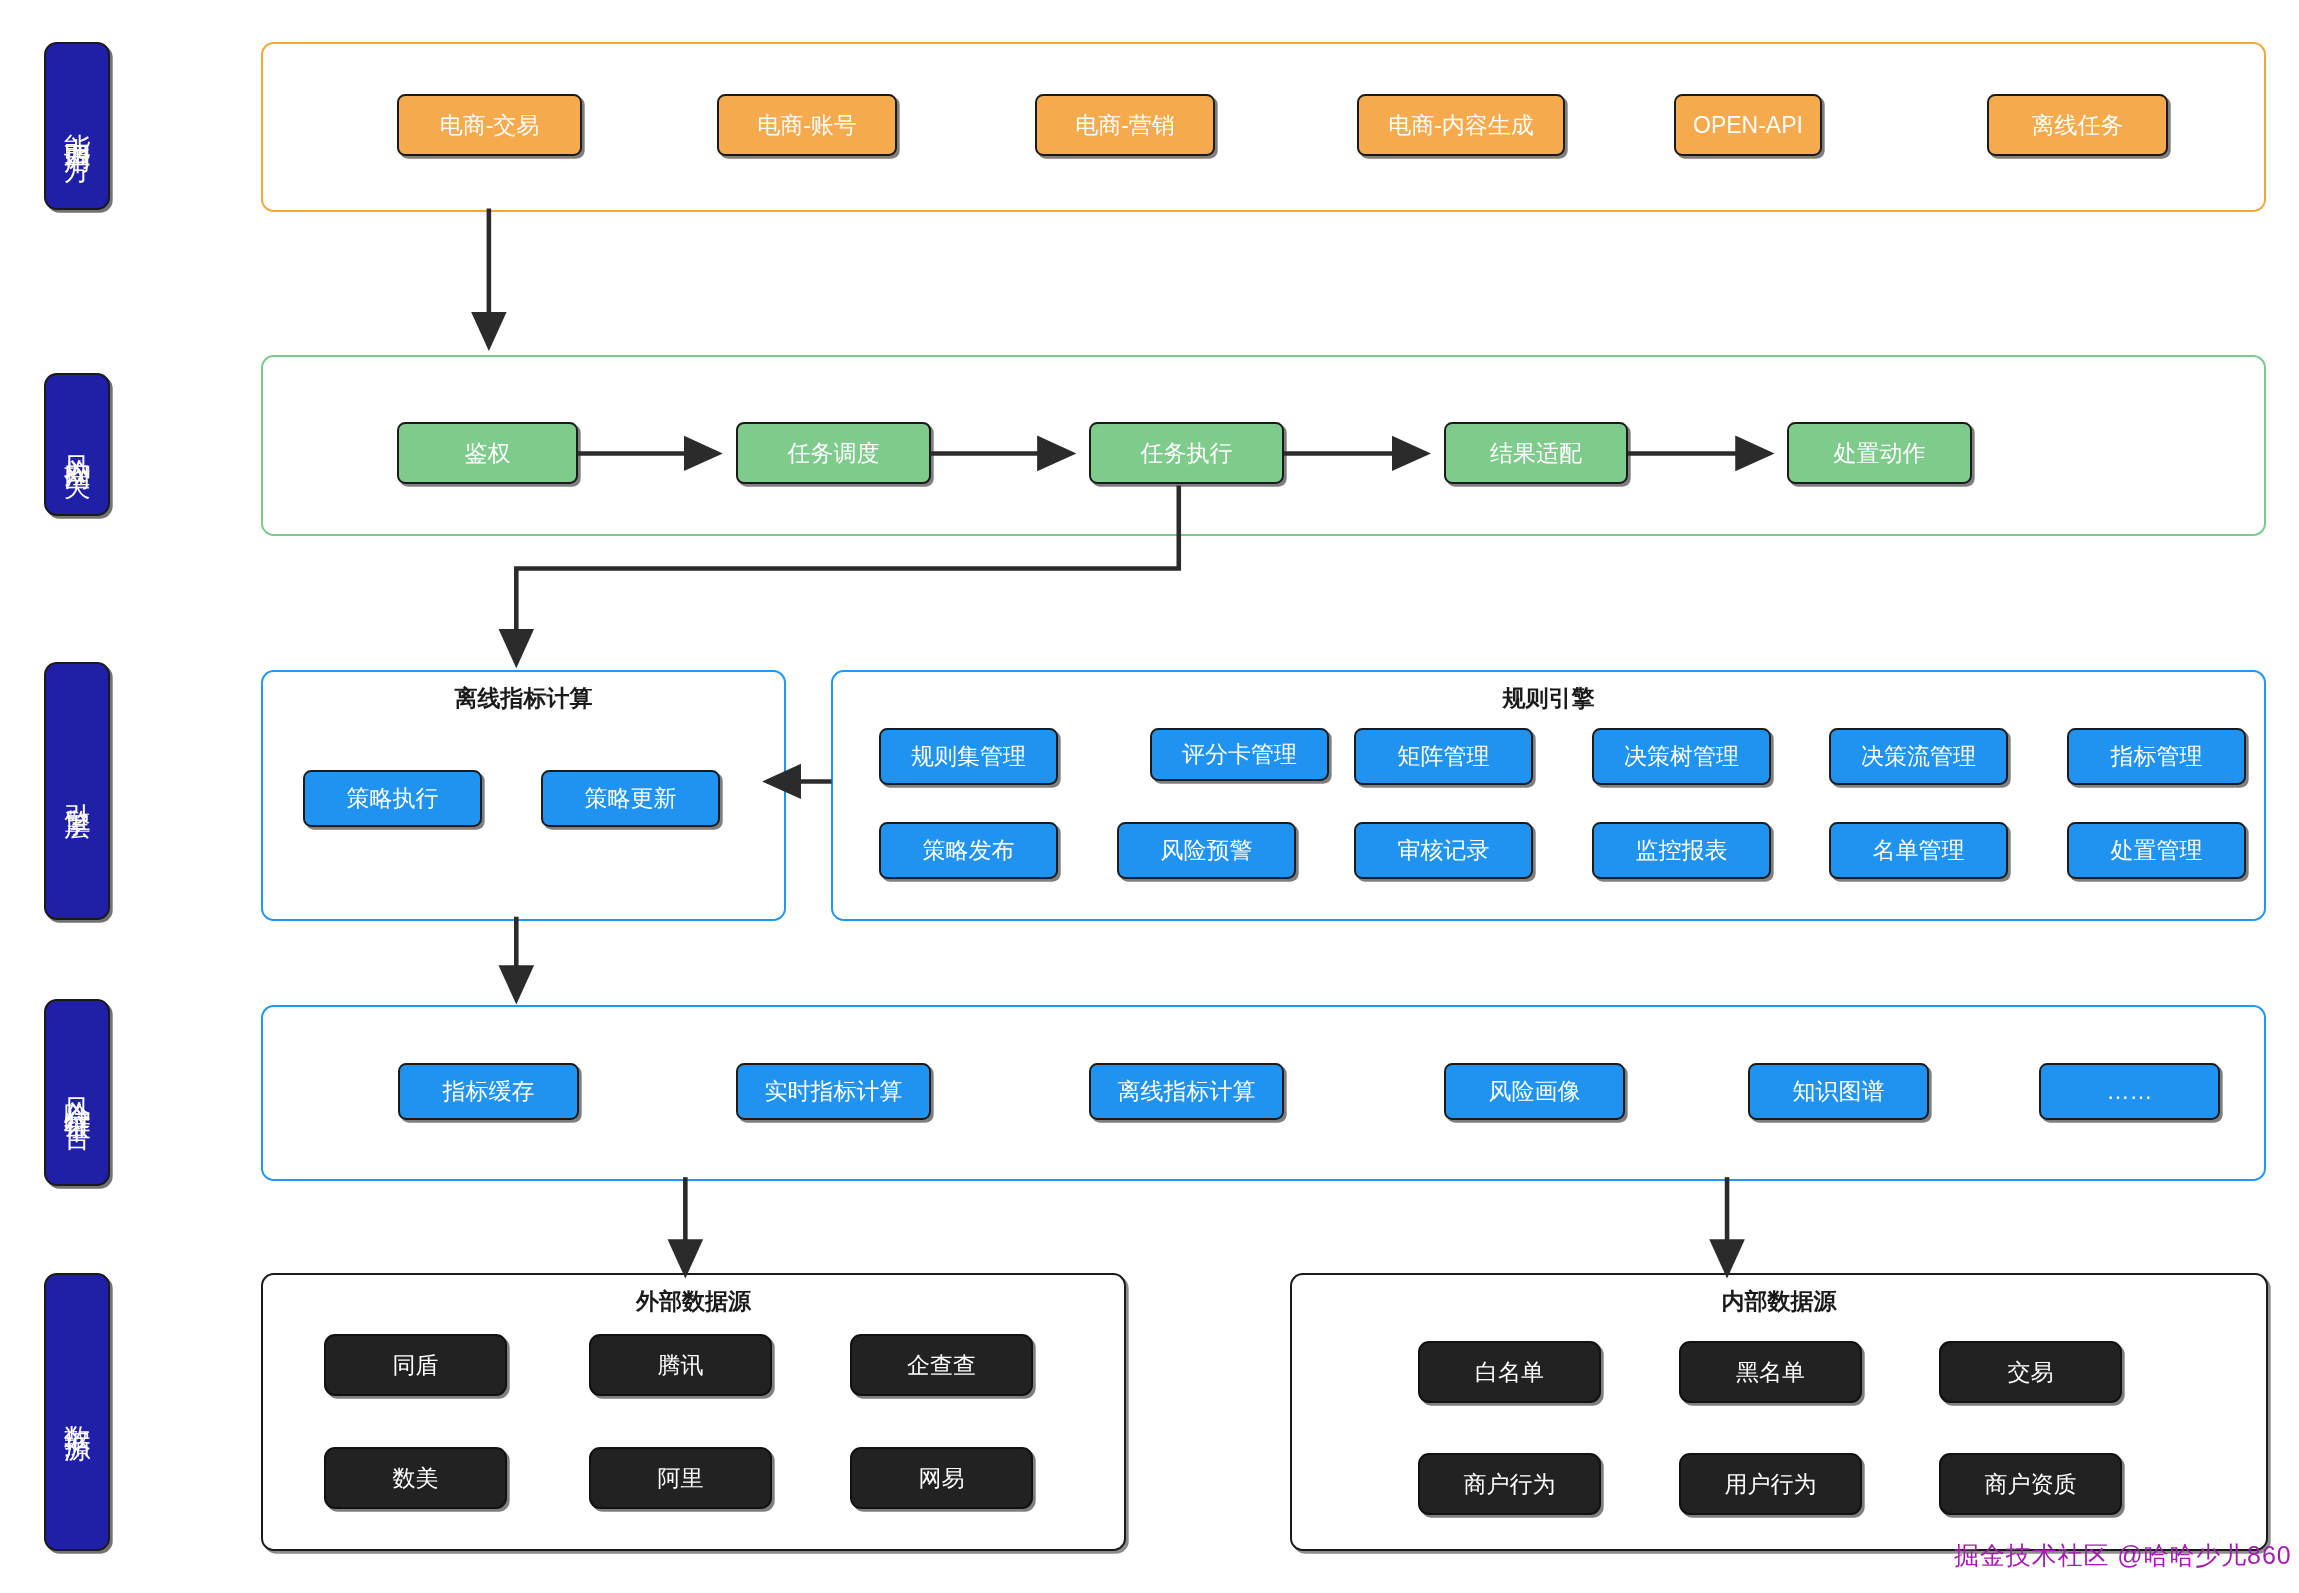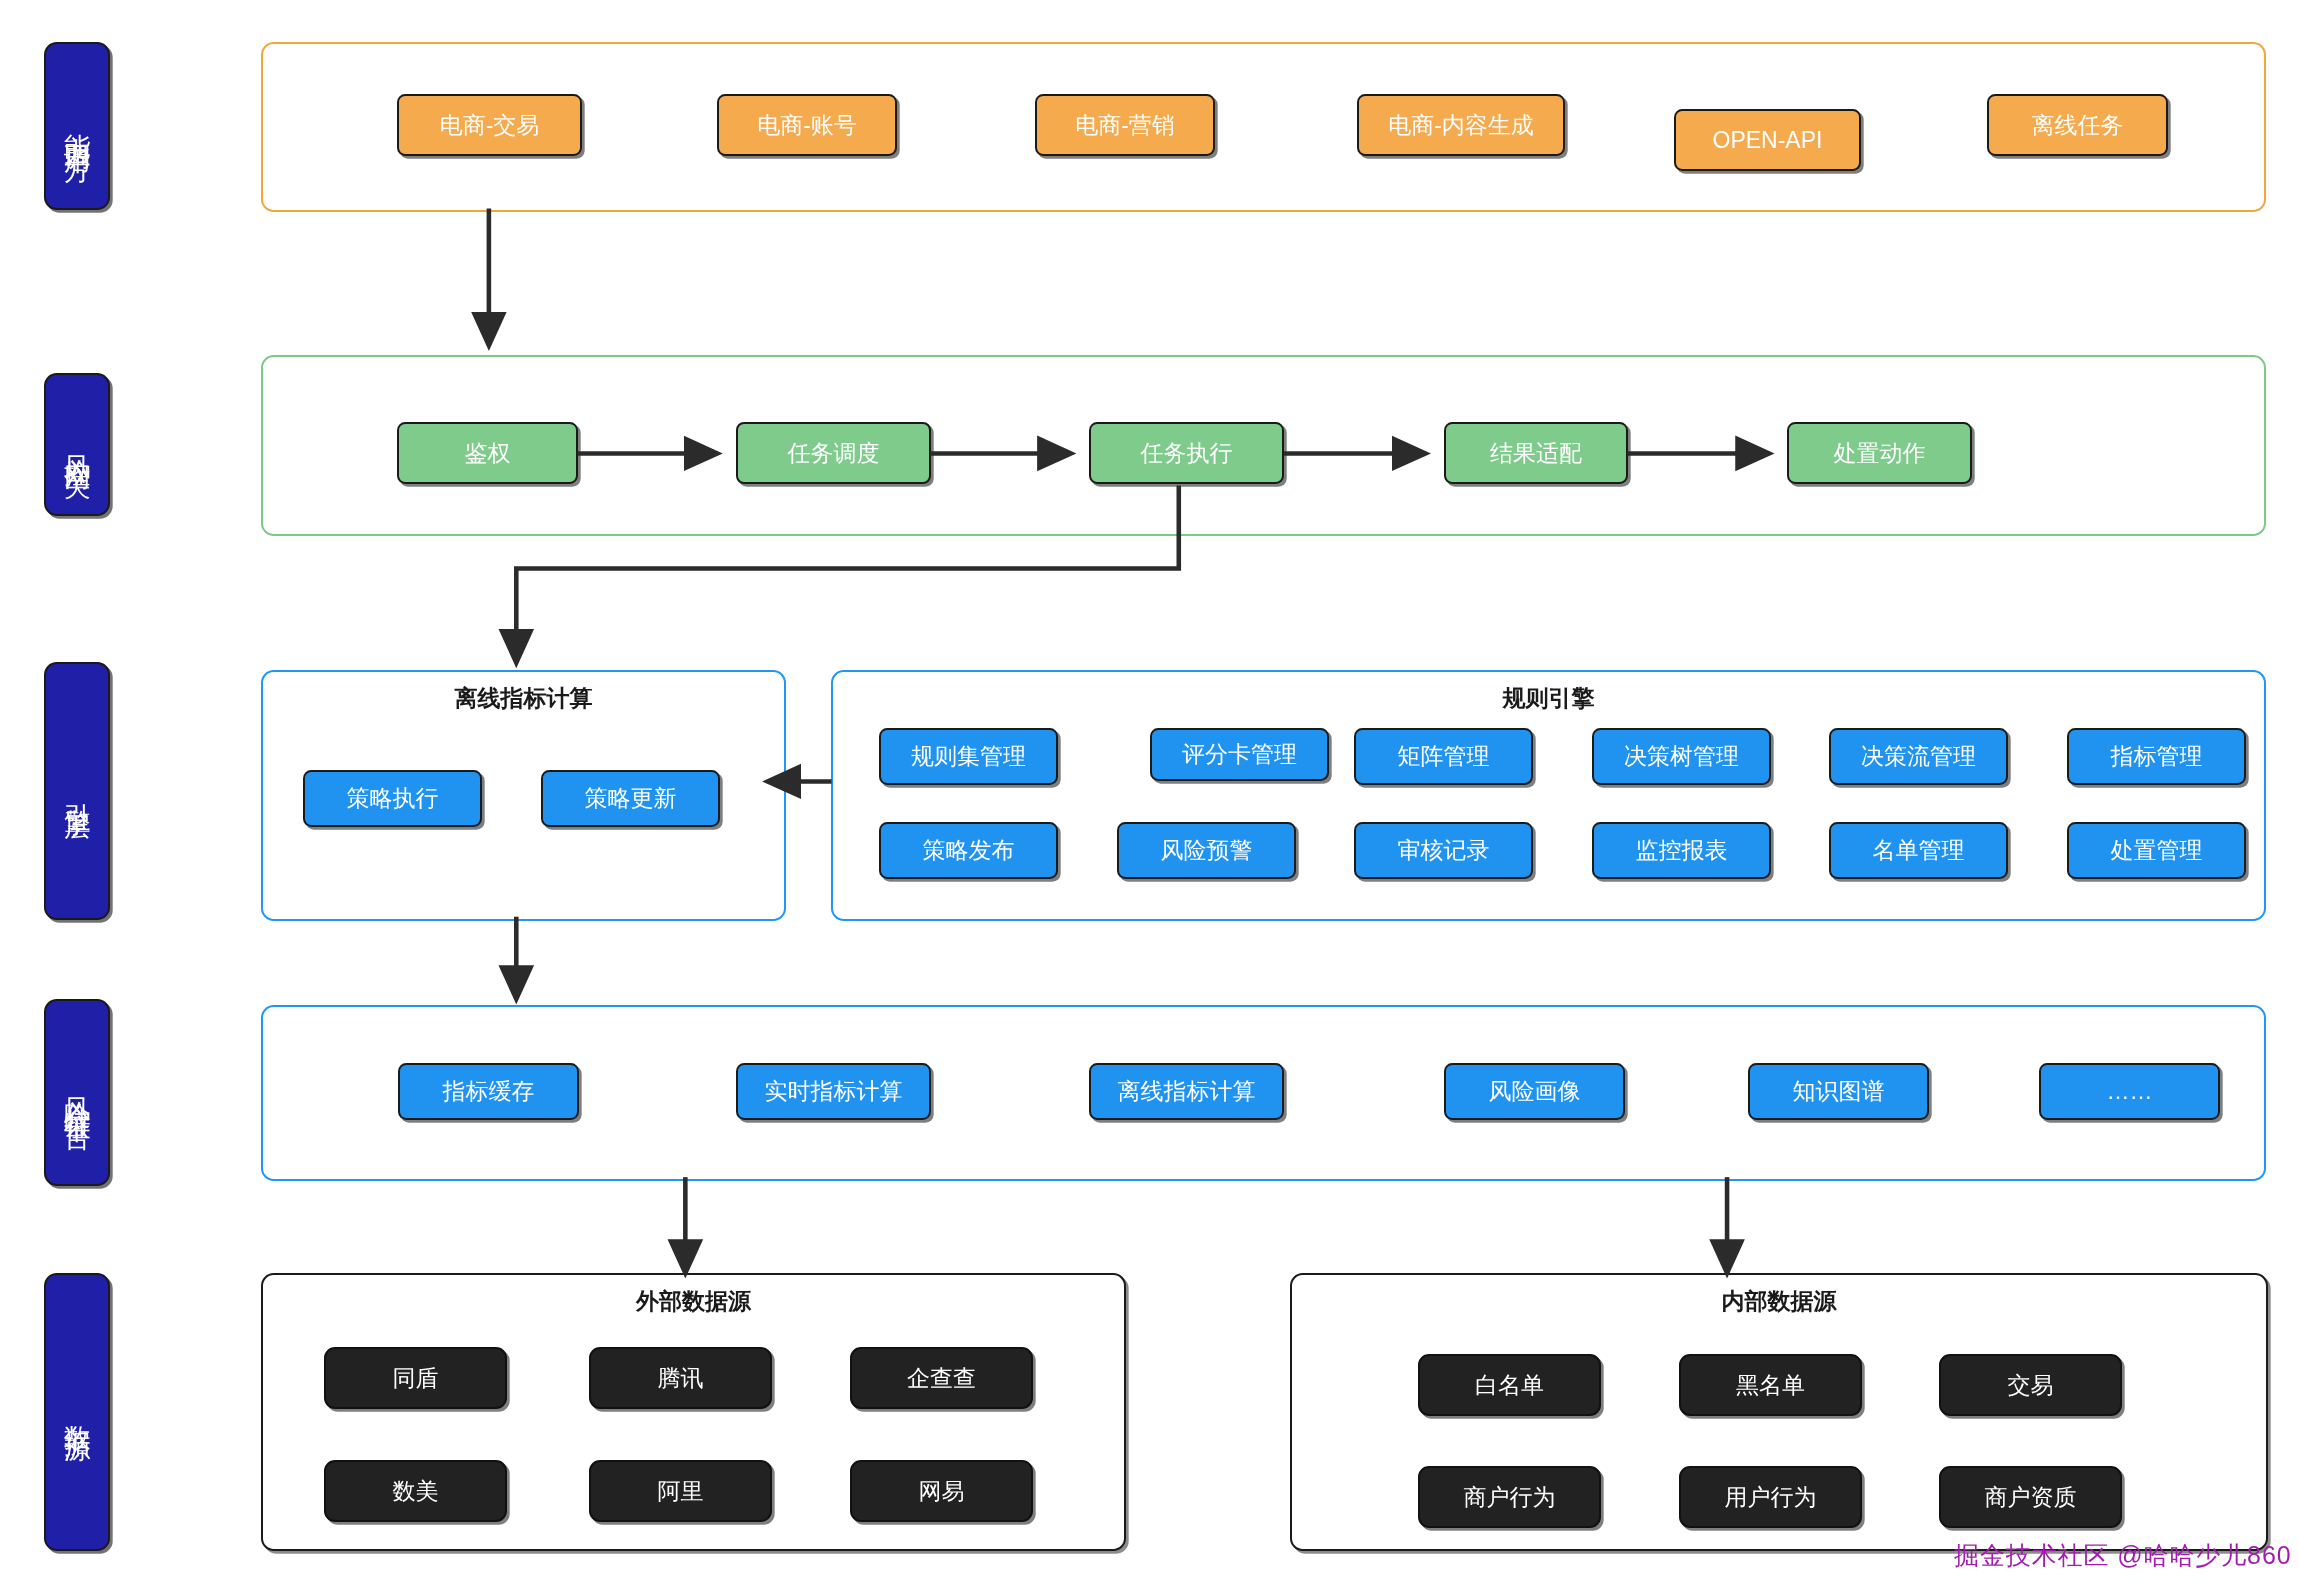--- a/index.html
+++ b/index.html
@@ -53,21 +53,21 @@
     font-size:23px;
     box-shadow:2.7px 2.7px 0 rgba(0,0,0,.5);
     z-index:4;
     box-sizing:border-box;
     text-align:center;
     white-space:nowrap;
   }
   .node.orange{background:#f5ab4d;}
   .node.green{background:#7fcb8c;}
   .node.blue{background:#1f93ef;}
-  .node.dark{background:#222222;border-color:#111;border-radius:11px;margin-top:13px;}
+  .node.dark{background:#222222;border-color:#111;border-radius:11px;}
 
   .watermark{
     position:absolute;
     font-size:25px;
     color:#a21caf;
     white-space:nowrap;
     z-index:9;
     letter-spacing:0.9px;
   }
 </style>
@@ -130,21 +130,21 @@
   <div class="rail" style="left:44px;top:1273px;width:62px;height:274px;">
     <span>数据源</span>
   </div>
 
   <div class="layer orange" style="left:261px;top:42px;width:2001px;height:166px;">
   </div>
   <div class="node orange" style="left:397px;top:94px;width:185px;height:62px;">电商-交易</div>
   <div class="node orange" style="left:717px;top:94px;width:180px;height:62px;">电商-账号</div>
   <div class="node orange" style="left:1035px;top:94px;width:180px;height:62px;">电商-营销</div>
   <div class="node orange" style="left:1357px;top:94px;width:208px;height:62px;">电商-内容生成</div>
-  <div class="node orange" style="left:1674px;top:109px;width:187px;height:62px;">OPEN-API</div>
+  <div class="node orange" style="left:1674px;top:94px;width:148px;height:62px;">OPEN-API</div>
   <div class="node orange" style="left:1987px;top:94px;width:181px;height:62px;">离线任务</div>
 
   <div class="layer green" style="left:261px;top:355px;width:2001px;height:177px;">
   </div>
   <div class="node green" style="left:397px;top:422px;width:181px;height:62px;">鉴权</div>
   <div class="node green" style="left:736px;top:422px;width:195px;height:62px;border-radius:8px;">任务调度</div>
   <div class="node green" style="left:1089px;top:422px;width:195px;height:62px;">任务执行</div>
   <div class="node green" style="left:1444px;top:422px;width:184px;height:62px;">结果适配</div>
   <div class="node green" style="left:1787px;top:422px;width:185px;height:62px;">处置动作</div>
 

